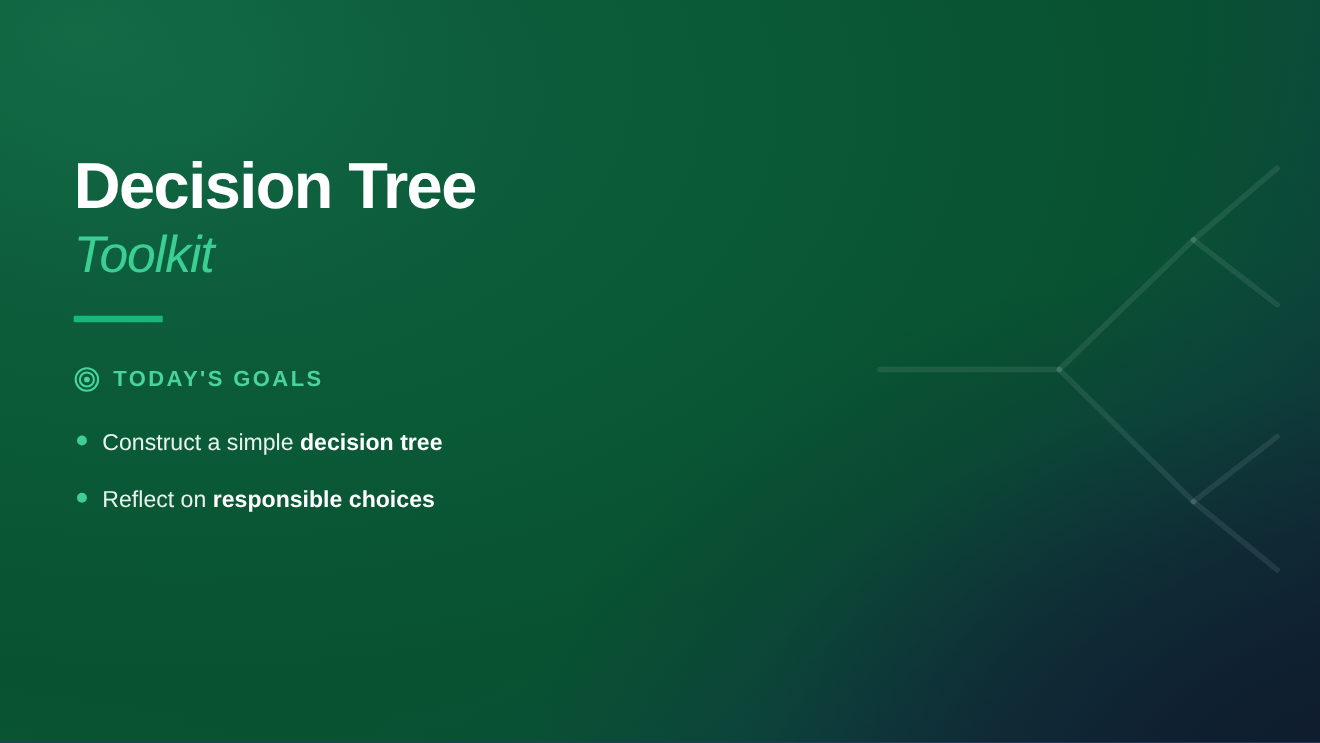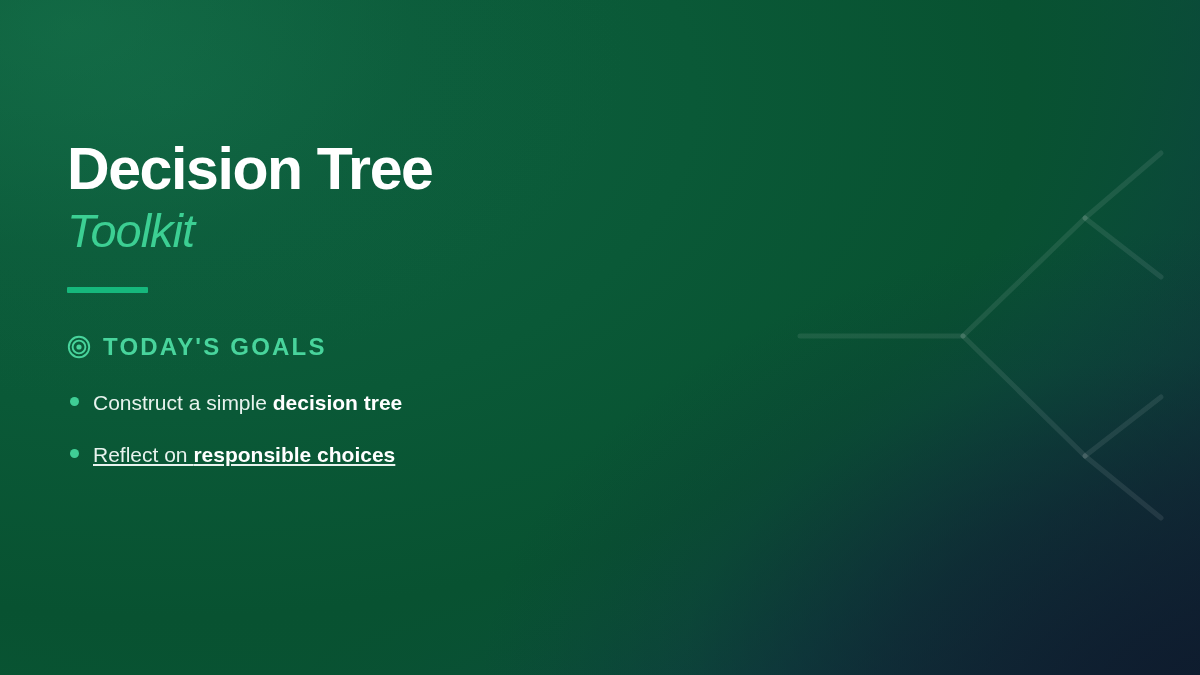--- a/index.html
+++ b/index.html
@@ -71,21 +71,21 @@
   }
 
   #goals-header {
     position:absolute;
     top:333px; left:0;
     display:flex;
     align-items:center;
     gap:12px;
   }
   #goals-header .label {
-    font-size:24px;
+    font-size:20px;
     font-weight:700;
     color:#48d49c;
     letter-spacing:2.2px;
     white-space:nowrap;
   }
   .target-icon { display:block; width:24px; height:24px; }
 
   #goal-list {
     position:absolute;
     top:388px; left:3px;
@@ -96,21 +96,21 @@
     display:flex;
     align-items:baseline;
     gap:14px;
     margin-bottom:22px;
     font-size:21px;
     line-height:30px;
     color:#e8f3ee;
     font-weight:400;
     white-space:nowrap;
   }
-  .goal-item:last-child { margin-bottom:16px;text-decoration:underline; }
+  .goal-item:last-child { margin-bottom:16px; }
   .goal-bullet {
     flex:0 0 auto;
     width:9px; height:9px;
     border-radius:50%;
     background:#3fce95;
     position:relative;
     top:-4px;
   }
   .goal-text { display:inline-block; }
   .goal-text b { font-weight:700; color:#ffffff; }

